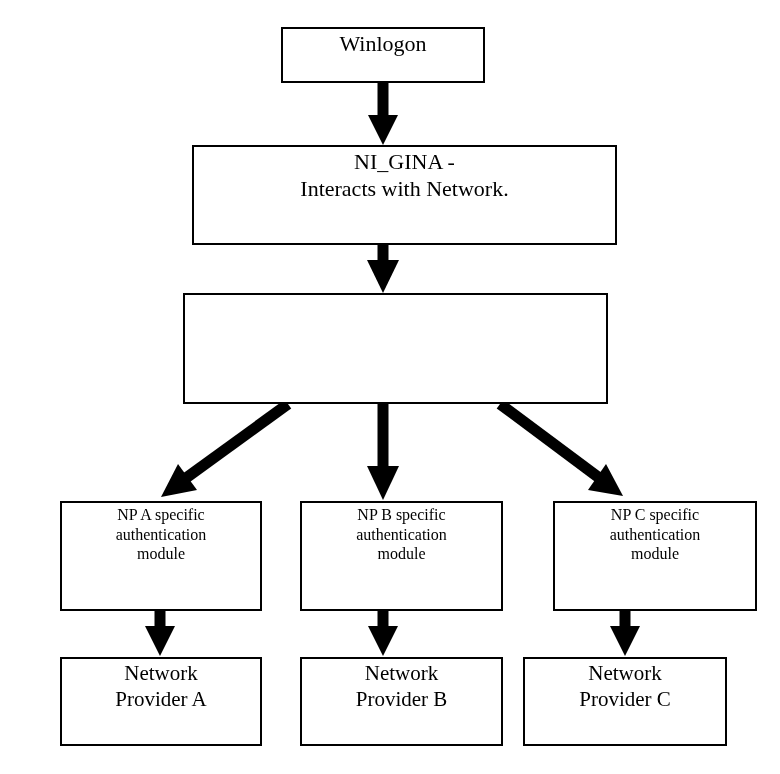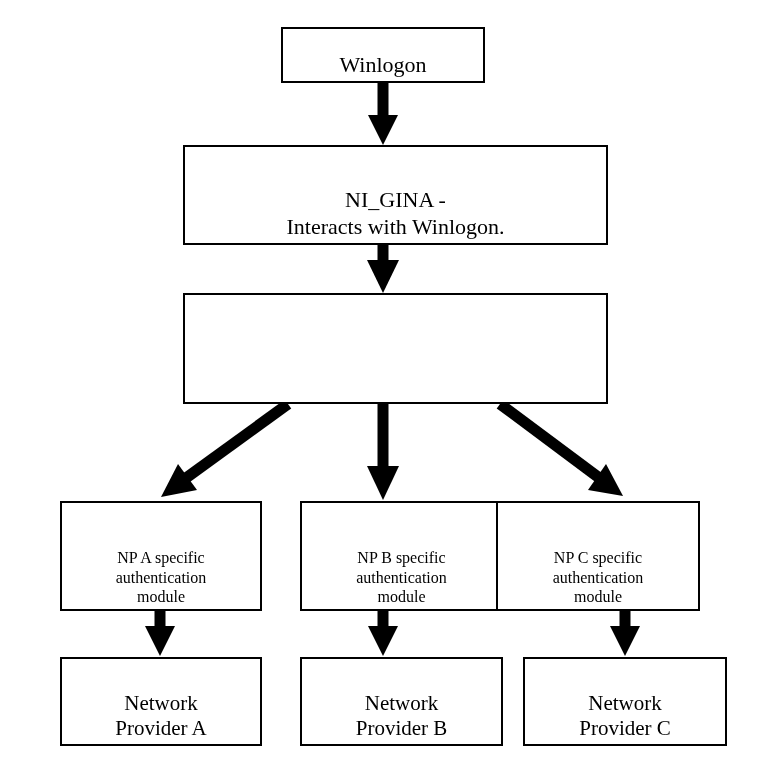--- a/index.html
+++ b/index.html
@@ -14,21 +14,21 @@
     background: #ffffff;
     font-family: "Liberation Serif", serif;
     overflow: hidden;
   }
   .node {
     position: absolute;
     box-sizing: border-box;
     border: 2px solid #000000;
     background: #ffffff;
     display: flex;
-    align-items: flex-end;
+    align-items: flex-start;
     justify-content: center;
     text-align: center;
     color: #000000;
     line-height: 1.22;
     padding: 2px 4px;
   }
   .node .lines {
     display: block;
     width: 100%;
   }
@@ -95,24 +95,24 @@
       <path d="M 625 656 L 610 626 L 640 626 Z" fill="#000000"></path>
     </g>
   </svg>
 
   <div class="node f22" style="left:281px; top:27px; width:204px; height:56px;">
     <span class="lines">
       <span class="line">Winlogon</span>
     </span>
   </div>
 
-  <div class="node f22" style="left:183px; top:145px; width:425px; height:100px;">
+  <div class="node f22" style="left:192px; top:145px; width:425px; height:100px;">
     <span class="lines">
       <span class="line">NI_GINA -</span>
-      <span class="line">Interacts with Winlogon.</span>
+      <span class="line">Interacts with Network.</span>
     </span>
   </div>
 
   <div class="node f22" style="left:183px; top:293px; width:425px; height:111px;">
     <span class="lines">
     </span>
   </div>
 
   <div class="node f20" style="left:60px; top:501px; width:202px; height:110px;">
     <span class="lines">
@@ -123,21 +123,21 @@
   </div>
 
   <div class="node f20" style="left:300px; top:501px; width:203px; height:110px;">
     <span class="lines">
       <span class="line">NP B specific</span>
       <span class="line">authentication</span>
       <span class="line">module</span>
     </span>
   </div>
 
-  <div class="node f20" style="left:496px; top:501px; width:204px; height:110px;">
+  <div class="node f20" style="left:553px; top:501px; width:204px; height:110px;">
     <span class="lines">
       <span class="line">NP C specific</span>
       <span class="line">authentication</span>
       <span class="line">module</span>
     </span>
   </div>
 
   <div class="node f21" style="left:60px; top:657px; width:202px; height:89px;">
     <span class="lines">
       <span class="line">Network</span>

